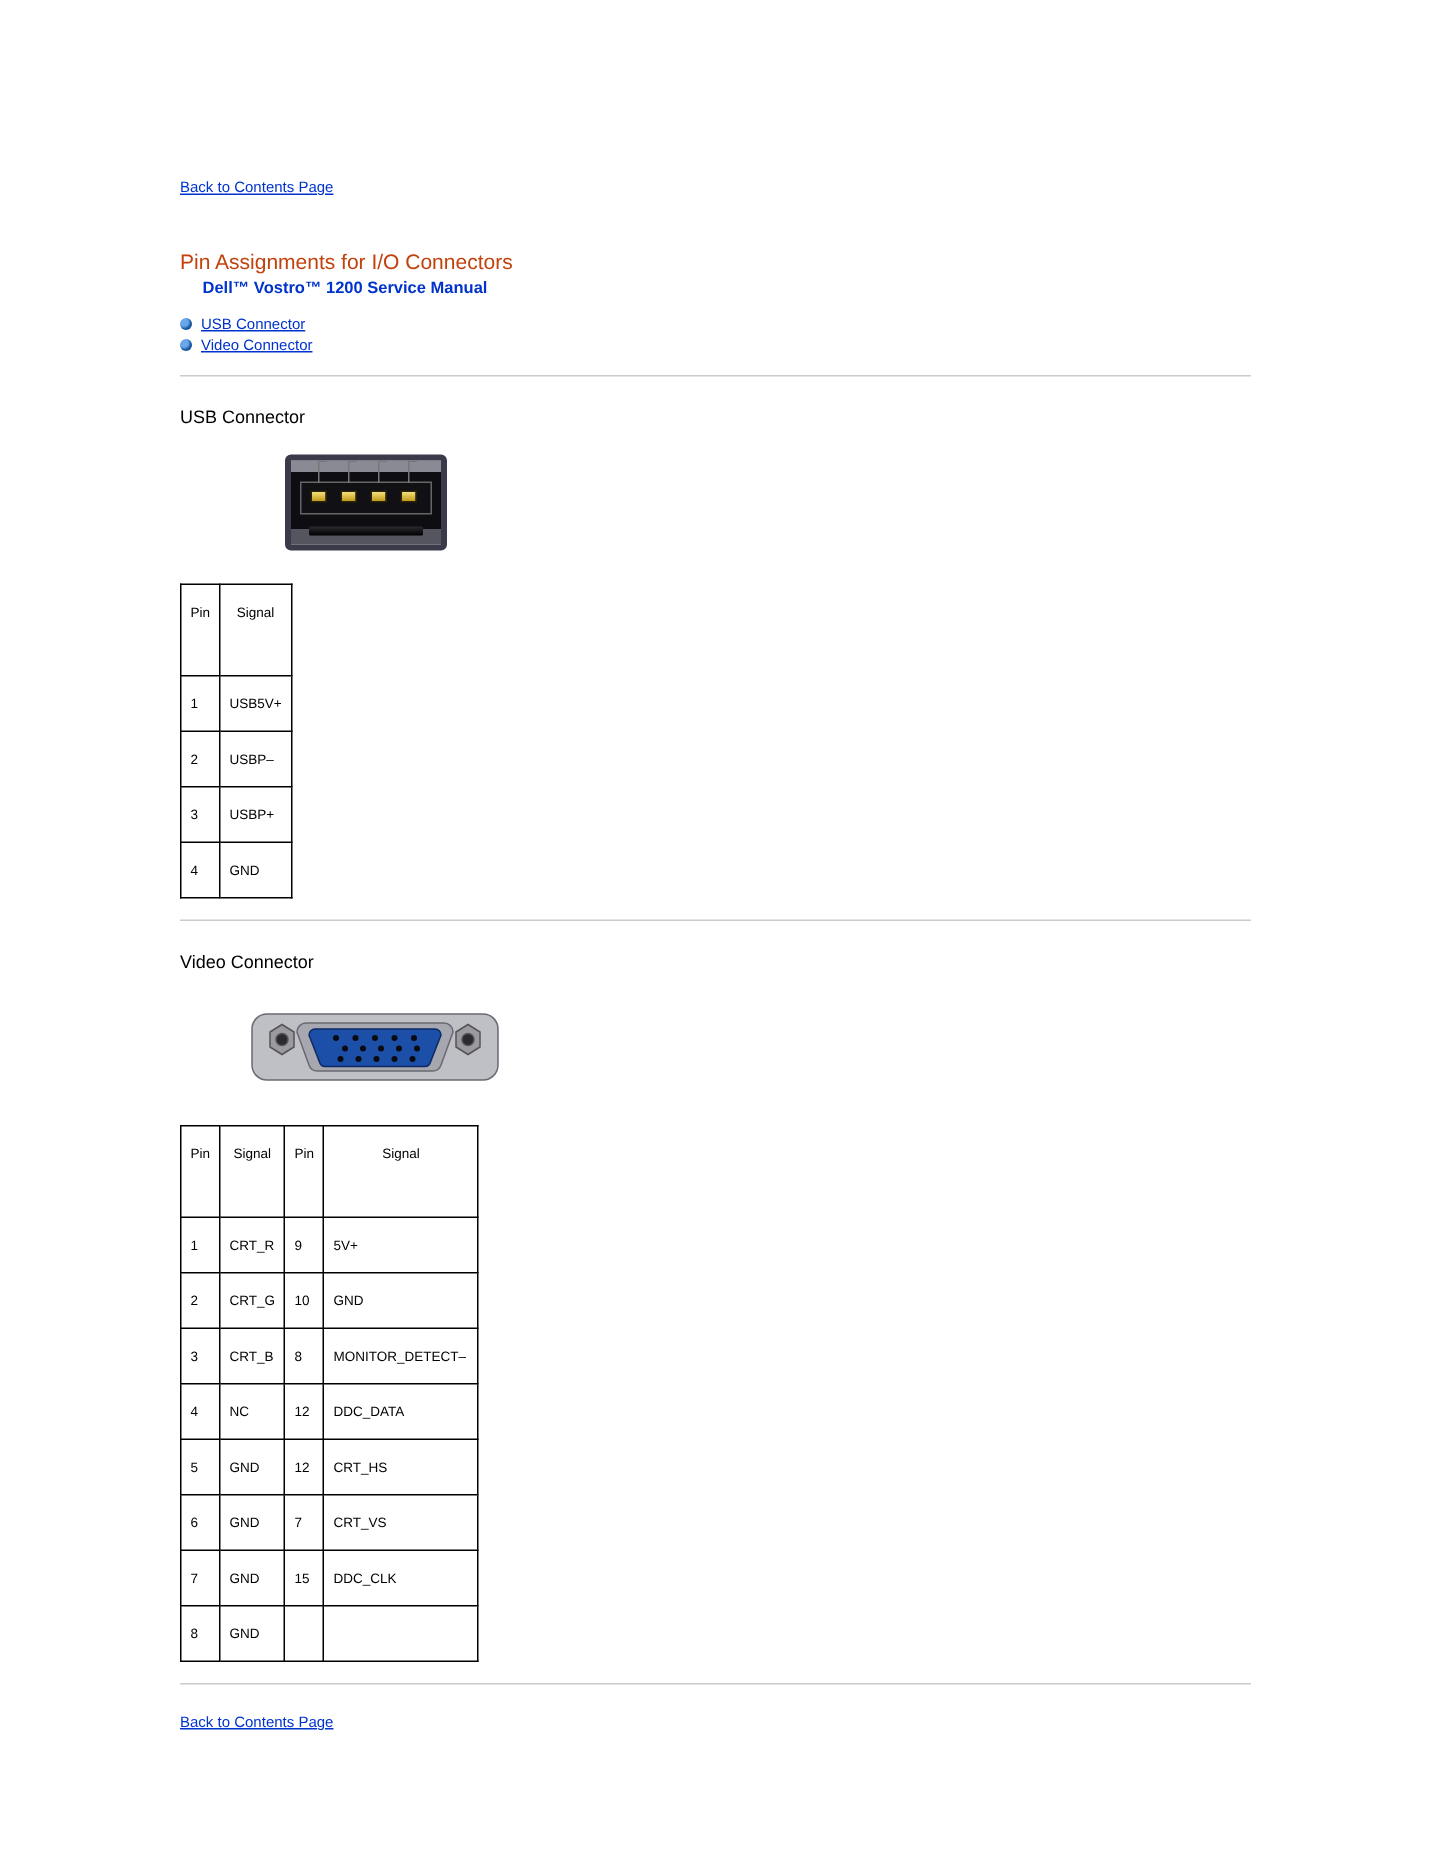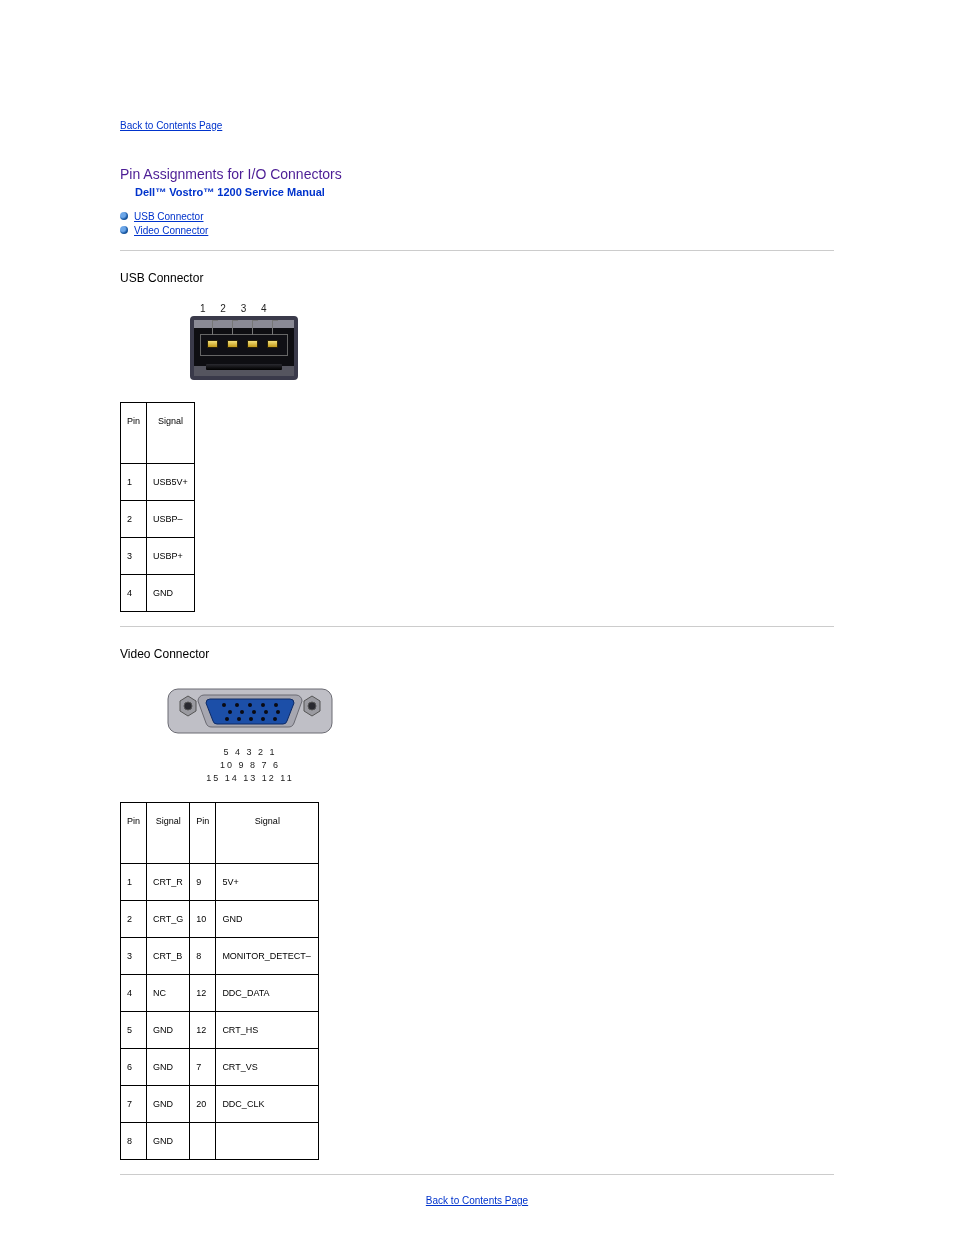--- a/index.html
+++ b/index.html
@@ -17,27 +17,26 @@
   }
   .content {
     margin-left: 120px;
     margin-right: 120px;
     padding-top: 120px;
   }
   a.link {
     color: #0033cc;
     text-decoration: underline;
     font-size: 10px;
-    text-align: center;
   }
   h1.page-title {
     font-size: 14px;
     font-weight: normal;
     margin: 35px 0 4px 0;
-    color: #4c1d95;
+    color: #c2410c;
   }
   .manual-title {
     color: #0033cc;
     font-weight: bold;
     font-size: 11px;
     margin-bottom: 12px;
     display: block;
     padding-left: 15px;
   }
   ul.toc {
@@ -189,21 +188,20 @@
       <li><a href="#" class="link">USB Connector</a></li>
       <li><a href="#" class="link">Video Connector</a></li>
     </ul>
 
     <hr class="sep">
 
     
     <h2 class="section-title">USB Connector</h2>
 
     <div class="usb-wrap">
-      <div class="usb-labels">1 2 3 4</div>
       <div class="usb-port">
         <div class="inner"></div>
         <div class="lead" style="left:18px"></div>
           <div class="tick" style="left:18px"></div>
         <div class="lead" style="left:38px"></div>
           <div class="tick" style="left:38px"></div>
         <div class="lead" style="left:58px"></div>
           <div class="tick" style="left:58px"></div>
         <div class="lead" style="left:78px"></div>
           <div class="tick" style="left:78px"></div>
@@ -277,25 +275,20 @@
             <circle cx="116" cy="33" r="2"></circle>
             <circle cx="128" cy="33" r="2"></circle>
 
           <circle cx="77" cy="40" r="2"></circle>
             <circle cx="89" cy="40" r="2"></circle>
             <circle cx="101" cy="40" r="2"></circle>
             <circle cx="113" cy="40" r="2"></circle>
             <circle cx="125" cy="40" r="2"></circle>
         </g>
       </svg>
-      <div style="width:200px">
-        <div class="vga-numrow">5  4  3  2  1</div>
-        <div class="vga-numrow">10  9  8  7  6</div>
-        <div class="vga-numrow">15 14 13 12 11</div>
-      </div>
     </div>
 
     <table class="pinout vga">
       <tbody>
           <tr class="hdr">
         <th>Pin</th>
         <th>Signal</th>
         <th>Pin</th>
         <th>Signal</th>
       </tr>
@@ -331,21 +324,21 @@
       </tr>
       <tr>
         <td>6</td>
         <td>GND</td>
         <td>7</td>
         <td>CRT_VS</td>
       </tr>
       <tr>
         <td>7</td>
         <td>GND</td>
-        <td>20</td>
+        <td>15</td>
         <td>DDC_CLK</td>
       </tr>
       <tr>
         <td>8</td>
         <td>GND</td>
         <td></td>
         <td></td>
       </tr>
     </tbody>
       </table>

